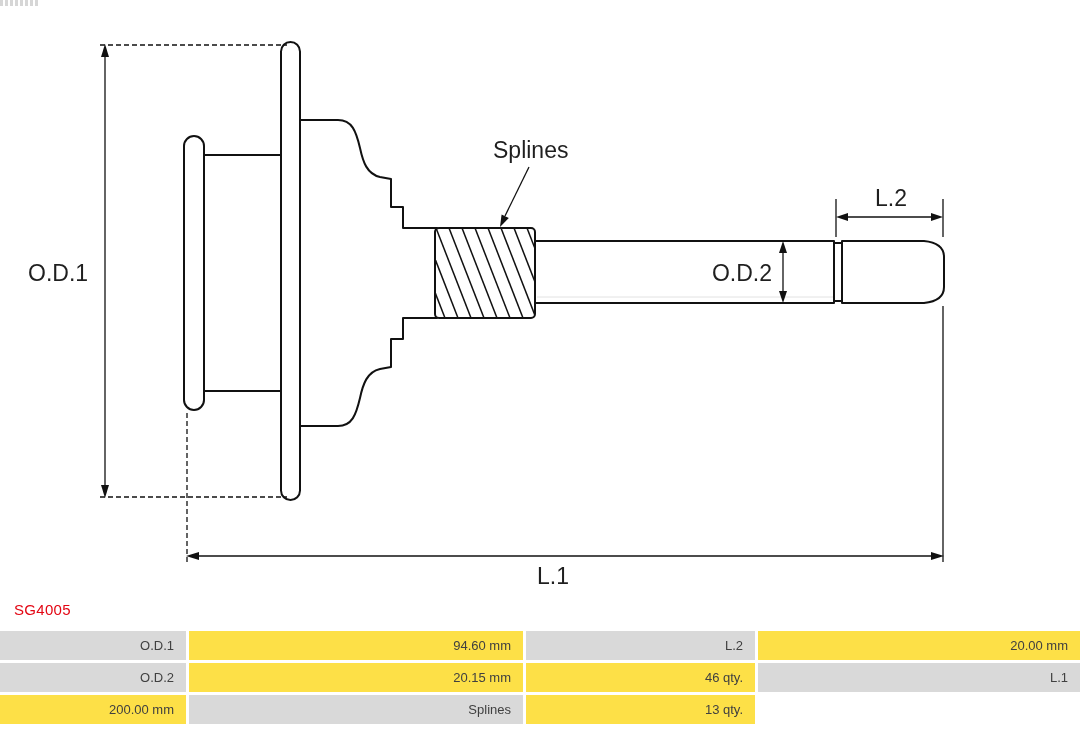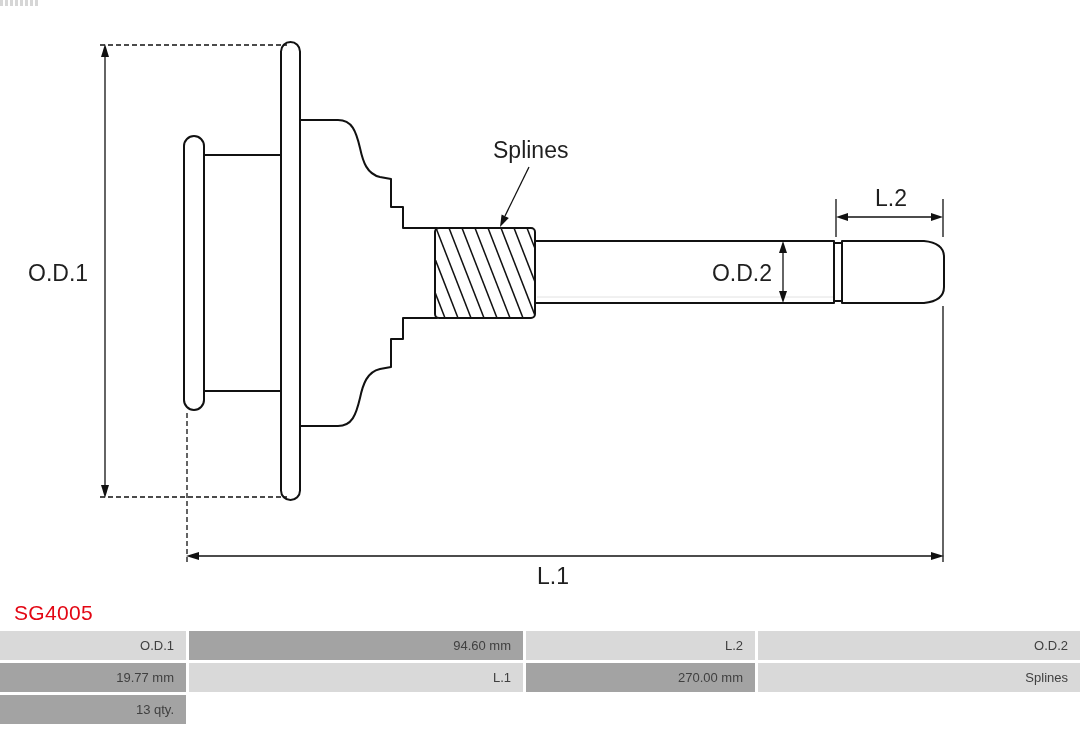--- a/index.html
+++ b/index.html
@@ -30,21 +30,21 @@
     left: 0;
   }
   svg text {
     font-family: "Liberation Sans", sans-serif;
     fill: #1f1f1f;
   }
   .part-code {
     position: absolute;
     top: 601px;
     left: 14px;
-    font-size: 21px;
+    font-size: 15px;
     color: #e30613;
     letter-spacing: .3px;
   }
   .spec-table {
     position: absolute;
     top: 631px;
     left: 0;
     right: 0;
     display: grid;
     grid-template-columns: 186px 334px 229px 1fr;
@@ -56,21 +56,21 @@
     line-height: 29px;
     box-sizing: border-box;
     padding-right: 12px;
     text-align: right;
     font-size: 13px;
     color: #404040;
     white-space: nowrap;
     overflow: hidden;
   }
   .spec-table .label { background: #d9d9d9; }
-  .spec-table .value { background: #a3a3a3; }
+  .spec-table .value { background: #fde047; }
 </style>
 </head>
 <body>
 
 <div class="page">
 
   <div class="watermark"></div>
 
   <svg class="diagram-svg" width="1080" height="600" viewBox="0 0 1080 600">
 
@@ -157,23 +157,25 @@
     <text x="553" y="584" font-size="23" text-anchor="middle">L.1</text>
   </svg>
 
   <div class="part-code">SG4005</div>
 
   <div class="spec-table">
 
     <div class="cell label">O.D.1</div>
     <div class="cell value">94.60 mm</div>
     <div class="cell label">L.2</div>
+    <div class="cell value">20.00 mm</div>
 
     <div class="cell label">O.D.2</div>
-    <div class="cell value">19.77 mm</div>
+    <div class="cell value">20.15 mm</div>
+    <div class="cell value">46 qty.</div>
 
     <div class="cell label">L.1</div>
-    <div class="cell value">270.00 mm</div>
+    <div class="cell value">200.00 mm</div>
     <div class="cell label">Splines</div>
     <div class="cell value">13 qty.</div>
   </div>
 
 </div>
 
 </body></html>

